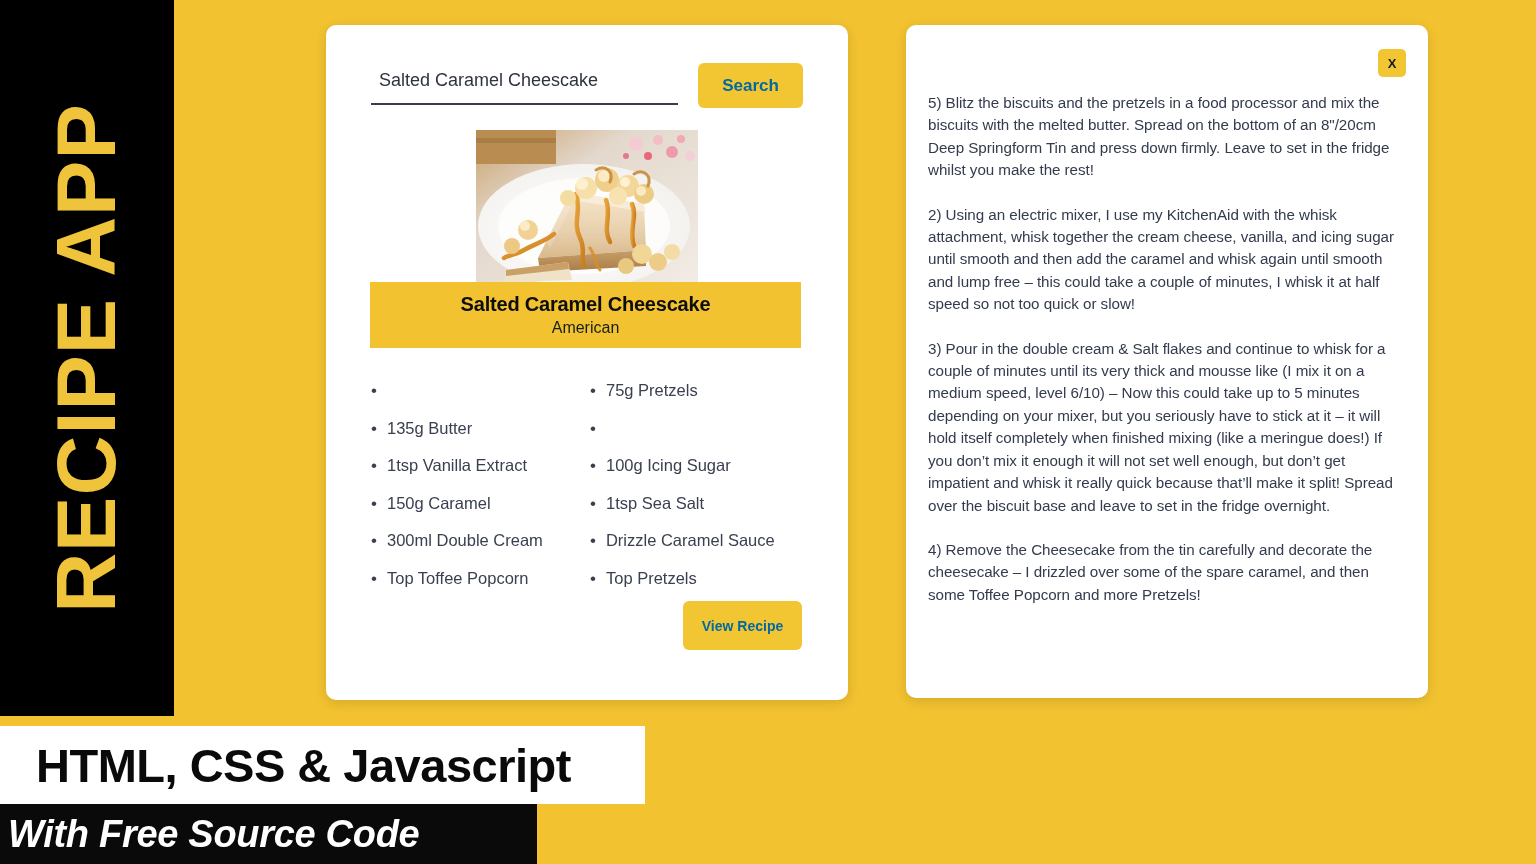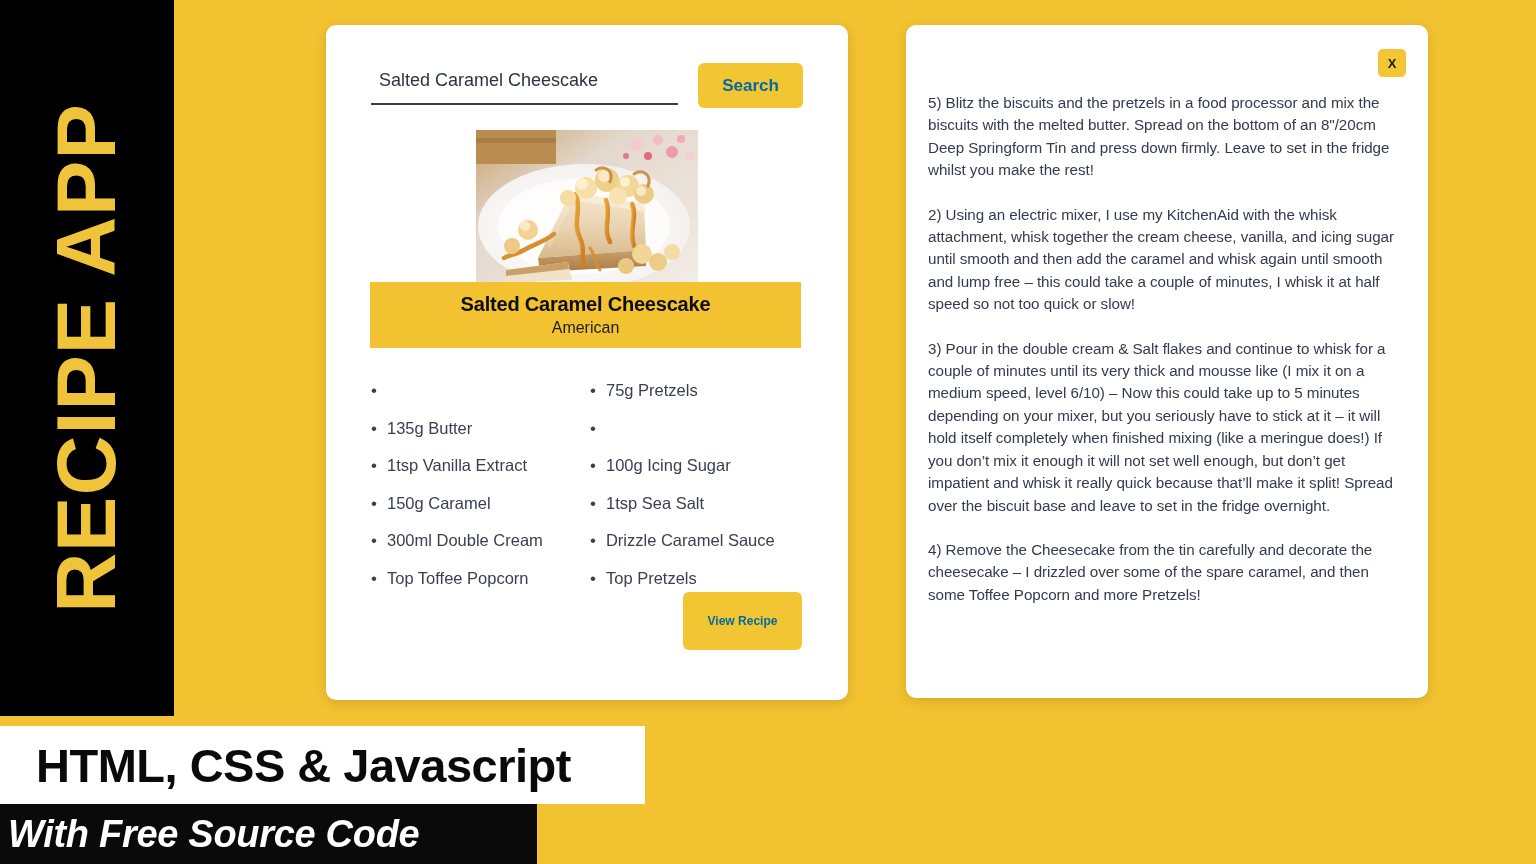--- a/index.html
+++ b/index.html
@@ -198,22 +198,22 @@
   }
 
   .view-recipe-row {
     position: absolute;
     right: 46px;
     bottom: 50px;
   }
 
   .view-btn {
     width: 119px;
-    height: 58px;
-    font-size: 12px;
+    height: 49px;
+    font-size: 14px;
   }
 
   
   .instructions-panel {
     position: absolute;
     left: 906px;
     top: 25px;
     width: 522px;
     height: 673px;
     background: #ffffff;

